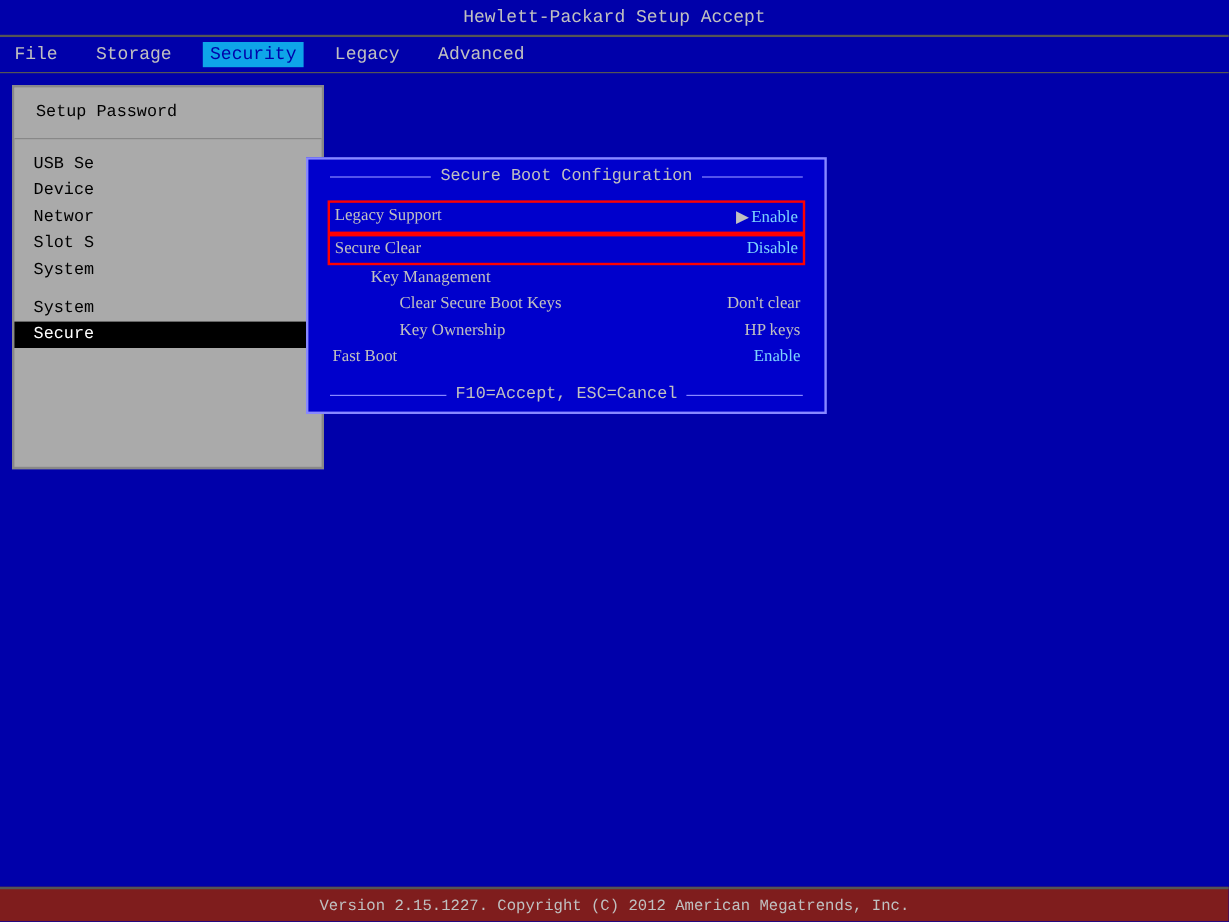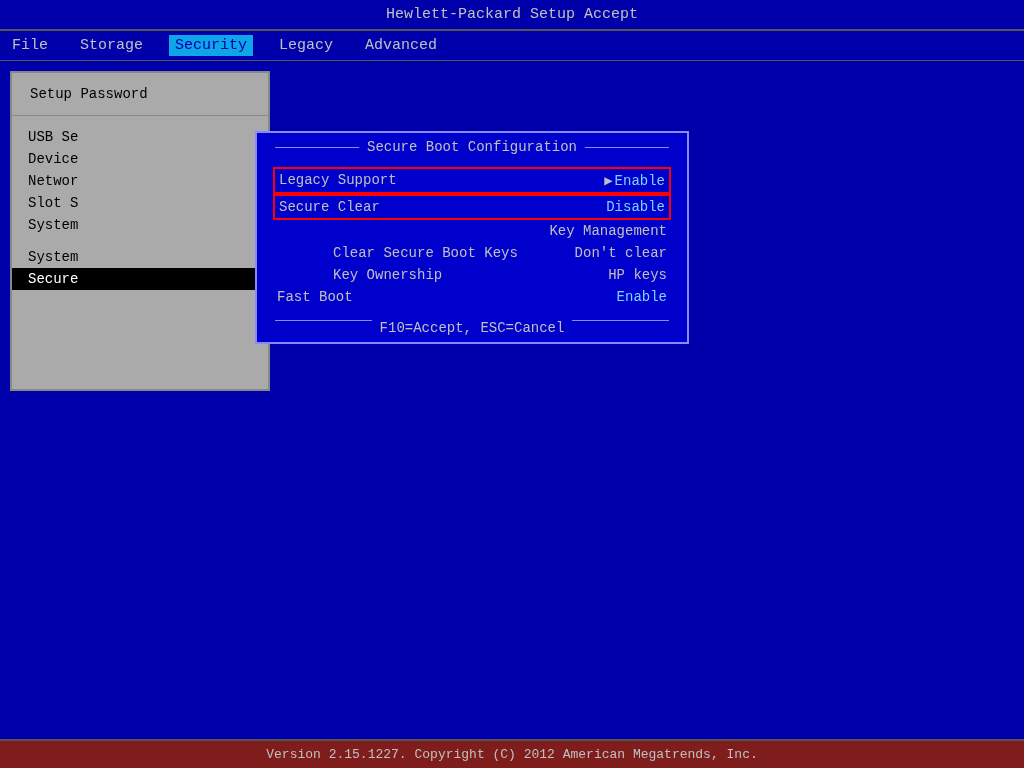--- a/index.html
+++ b/index.html
@@ -112,20 +112,21 @@
     .dialog-title-bar::after {
       content: '';
       flex: 1;
       height: 1px;
       background-color: #8888ff;
       margin: 0 8px;
     }
 
     .dialog-body {
       padding: 6px 16px;
+      font-family: Liberation Serif, serif;
     }
 
     .dialog-row {
       display: flex;
       flex-direction: row;
       justify-content: space-between;
       padding: 3px 4px;
       color: #c0c0c0;
       font-size: 14px;
       white-space: nowrap;
@@ -146,39 +147,40 @@
 
     .dialog-row .row-value.with-arrow::before {
       content: '▶';
       margin-right: 2px;
       color: #c0c0c0;
     }
 
     .dialog-subrow {
       display: flex;
       flex-direction: row;
-      justify-content: flex-end;
+      justify-content: flex-start;
       padding: 3px 4px 3px 36px;
       color: #c0c0c0;
       font-size: 14px;
       white-space: nowrap;
     }
 
     .dialog-subrow2 {
       display: flex;
       flex-direction: row;
       justify-content: space-between;
       padding: 3px 4px 3px 60px;
       color: #c0c0c0;
       font-size: 14px;
       white-space: nowrap;
     }
 
     .dialog-footer {
       display: flex;
+      align-items: center;
       justify-content: center;
       padding: 6px 10px;
       color: #c0c0c0;
       font-size: 14px;
       position: relative;
     }
 
     .dialog-footer::before,
     .dialog-footer::after {
       content: '';

